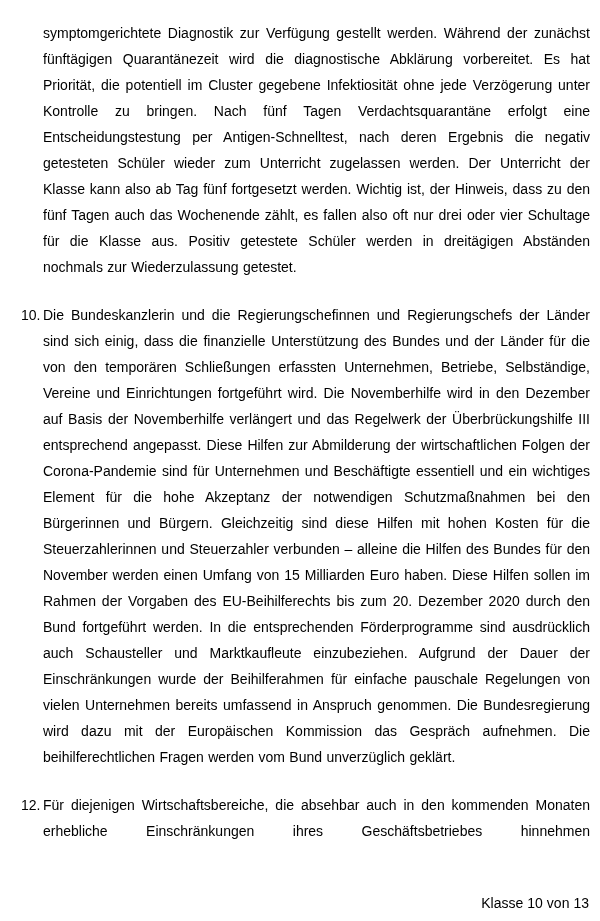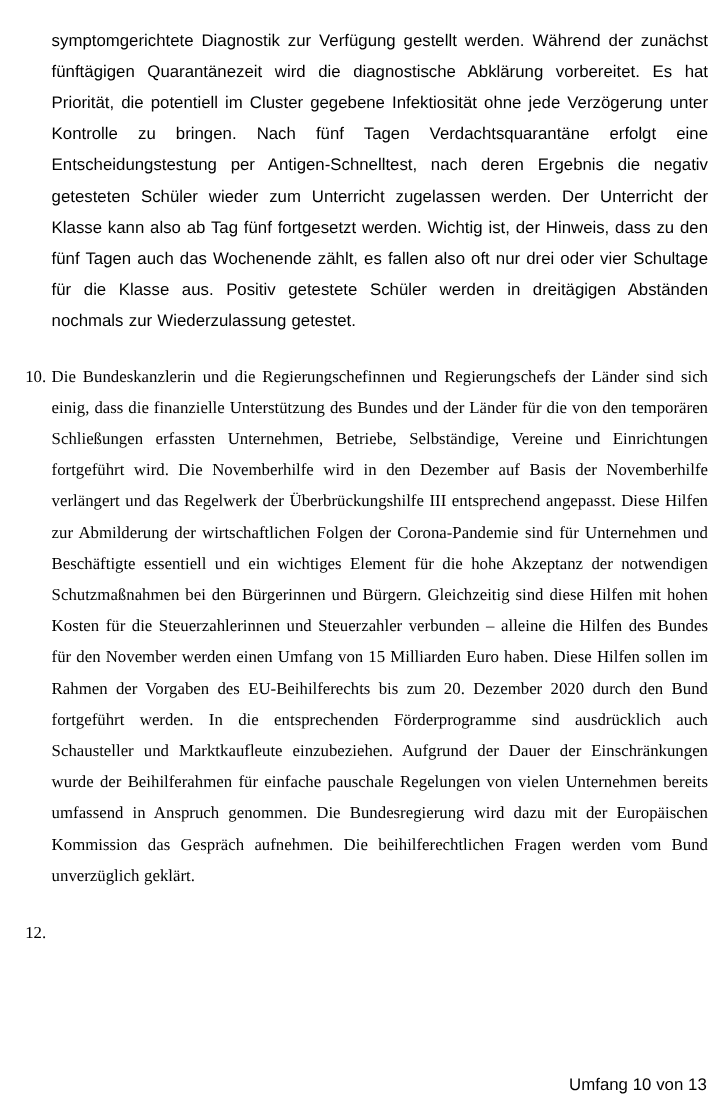--- a/index.html
+++ b/index.html
@@ -25,21 +25,20 @@
     width: 547px;
   }
   .para {
     text-align: justify;
     line-height: 26px;
     margin: 0 0 22px 0;
     word-spacing: 0.5px;
   }
   .list-item {
     position: relative;
-    font-family: Liberation Serif, serif;
   }
   .list-item .num {
     position: absolute;
     left: -22px;
     top: 0;
     text-align: left;
   }
   .justify-last {
     text-align-last: justify;
   }
@@ -64,24 +63,25 @@
 
     <p class="para">symptomgerichtete Diagnostik zur Verfügung gestellt werden. Während der zunächst fünftägigen Quarantänezeit wird die diagnostische Abklärung vorbereitet. Es hat Priorität, die potentiell im Cluster gegebene Infektiosität ohne jede Verzögerung unter Kontrolle zu bringen. Nach fünf Tagen Verdachtsquarantäne erfolgt eine Entscheidungstestung per Antigen-Schnelltest, nach deren Ergebnis die negativ getesteten Schüler wieder zum Unterricht zugelassen werden. Der Unterricht der Klasse kann also ab Tag fünf fortgesetzt werden. Wichtig ist, der Hinweis, dass zu den fünf Tagen auch das Wochenende zählt, es fallen also oft nur drei oder vier Schultage für die Klasse aus. Positiv getestete Schüler werden in dreitägigen Abständen nochmals zur Wiederzulassung getestet.</p>
 
     <div class="para list-item">
       <span class="num">10.</span>
       <span>Die Bundeskanzlerin und die Regierungschefinnen und Regierungschefs der Länder sind sich einig, dass die finanzielle Unterstützung des Bundes und der Länder für die von den temporären Schließungen erfassten Unternehmen, Betriebe, Selbständige, Vereine und Einrichtungen fortgeführt wird. Die Novemberhilfe wird in den Dezember auf Basis der Novemberhilfe verlängert und das Regelwerk der Überbrückungshilfe III entsprechend angepasst. Diese Hilfen zur Abmilderung der wirtschaftlichen Folgen der Corona-Pandemie sind für Unternehmen und Beschäftigte essentiell und ein wichtiges Element für die hohe Akzeptanz der notwendigen Schutzmaßnahmen bei den Bürgerinnen und Bürgern. Gleichzeitig sind diese Hilfen mit hohen Kosten für die Steuerzahlerinnen und Steuerzahler verbunden – alleine die Hilfen des Bundes für den November werden einen Umfang von 15 Milliarden Euro haben. Diese Hilfen sollen im Rahmen der Vorgaben des EU-Beihilferechts bis zum 20. Dezember 2020 durch den Bund fortgeführt werden. In die entsprechenden Förderprogramme sind ausdrücklich auch Schausteller und Marktkaufleute einzubeziehen. Aufgrund der Dauer der Einschränkungen wurde der Beihilferahmen für einfache pauschale Regelungen von vielen Unternehmen bereits umfassend in Anspruch genommen. Die Bundesregierung wird dazu mit der Europäischen Kommission das Gespräch aufnehmen. Die beihilferechtlichen Fragen werden vom Bund unverzüglich geklärt.</span>
     </div>
 
     <div class="para list-item justify-last">
       <span class="num">12.</span>
+      <span>Für diejenigen Wirtschaftsbereiche, die absehbar auch in den kommenden Monaten erhebliche Einschränkungen ihres Geschäftsbetriebes hinnehmen</span>
     </div>
 
   </div>
 
   <div class="footer">
-    <span>Umfang</span>
+    <span>Klasse</span>
     <span class="bold">10</span>
     <span>von</span>
     <span class="bold">13</span>
   </div>
 
 </div>
 
 </body></html>

